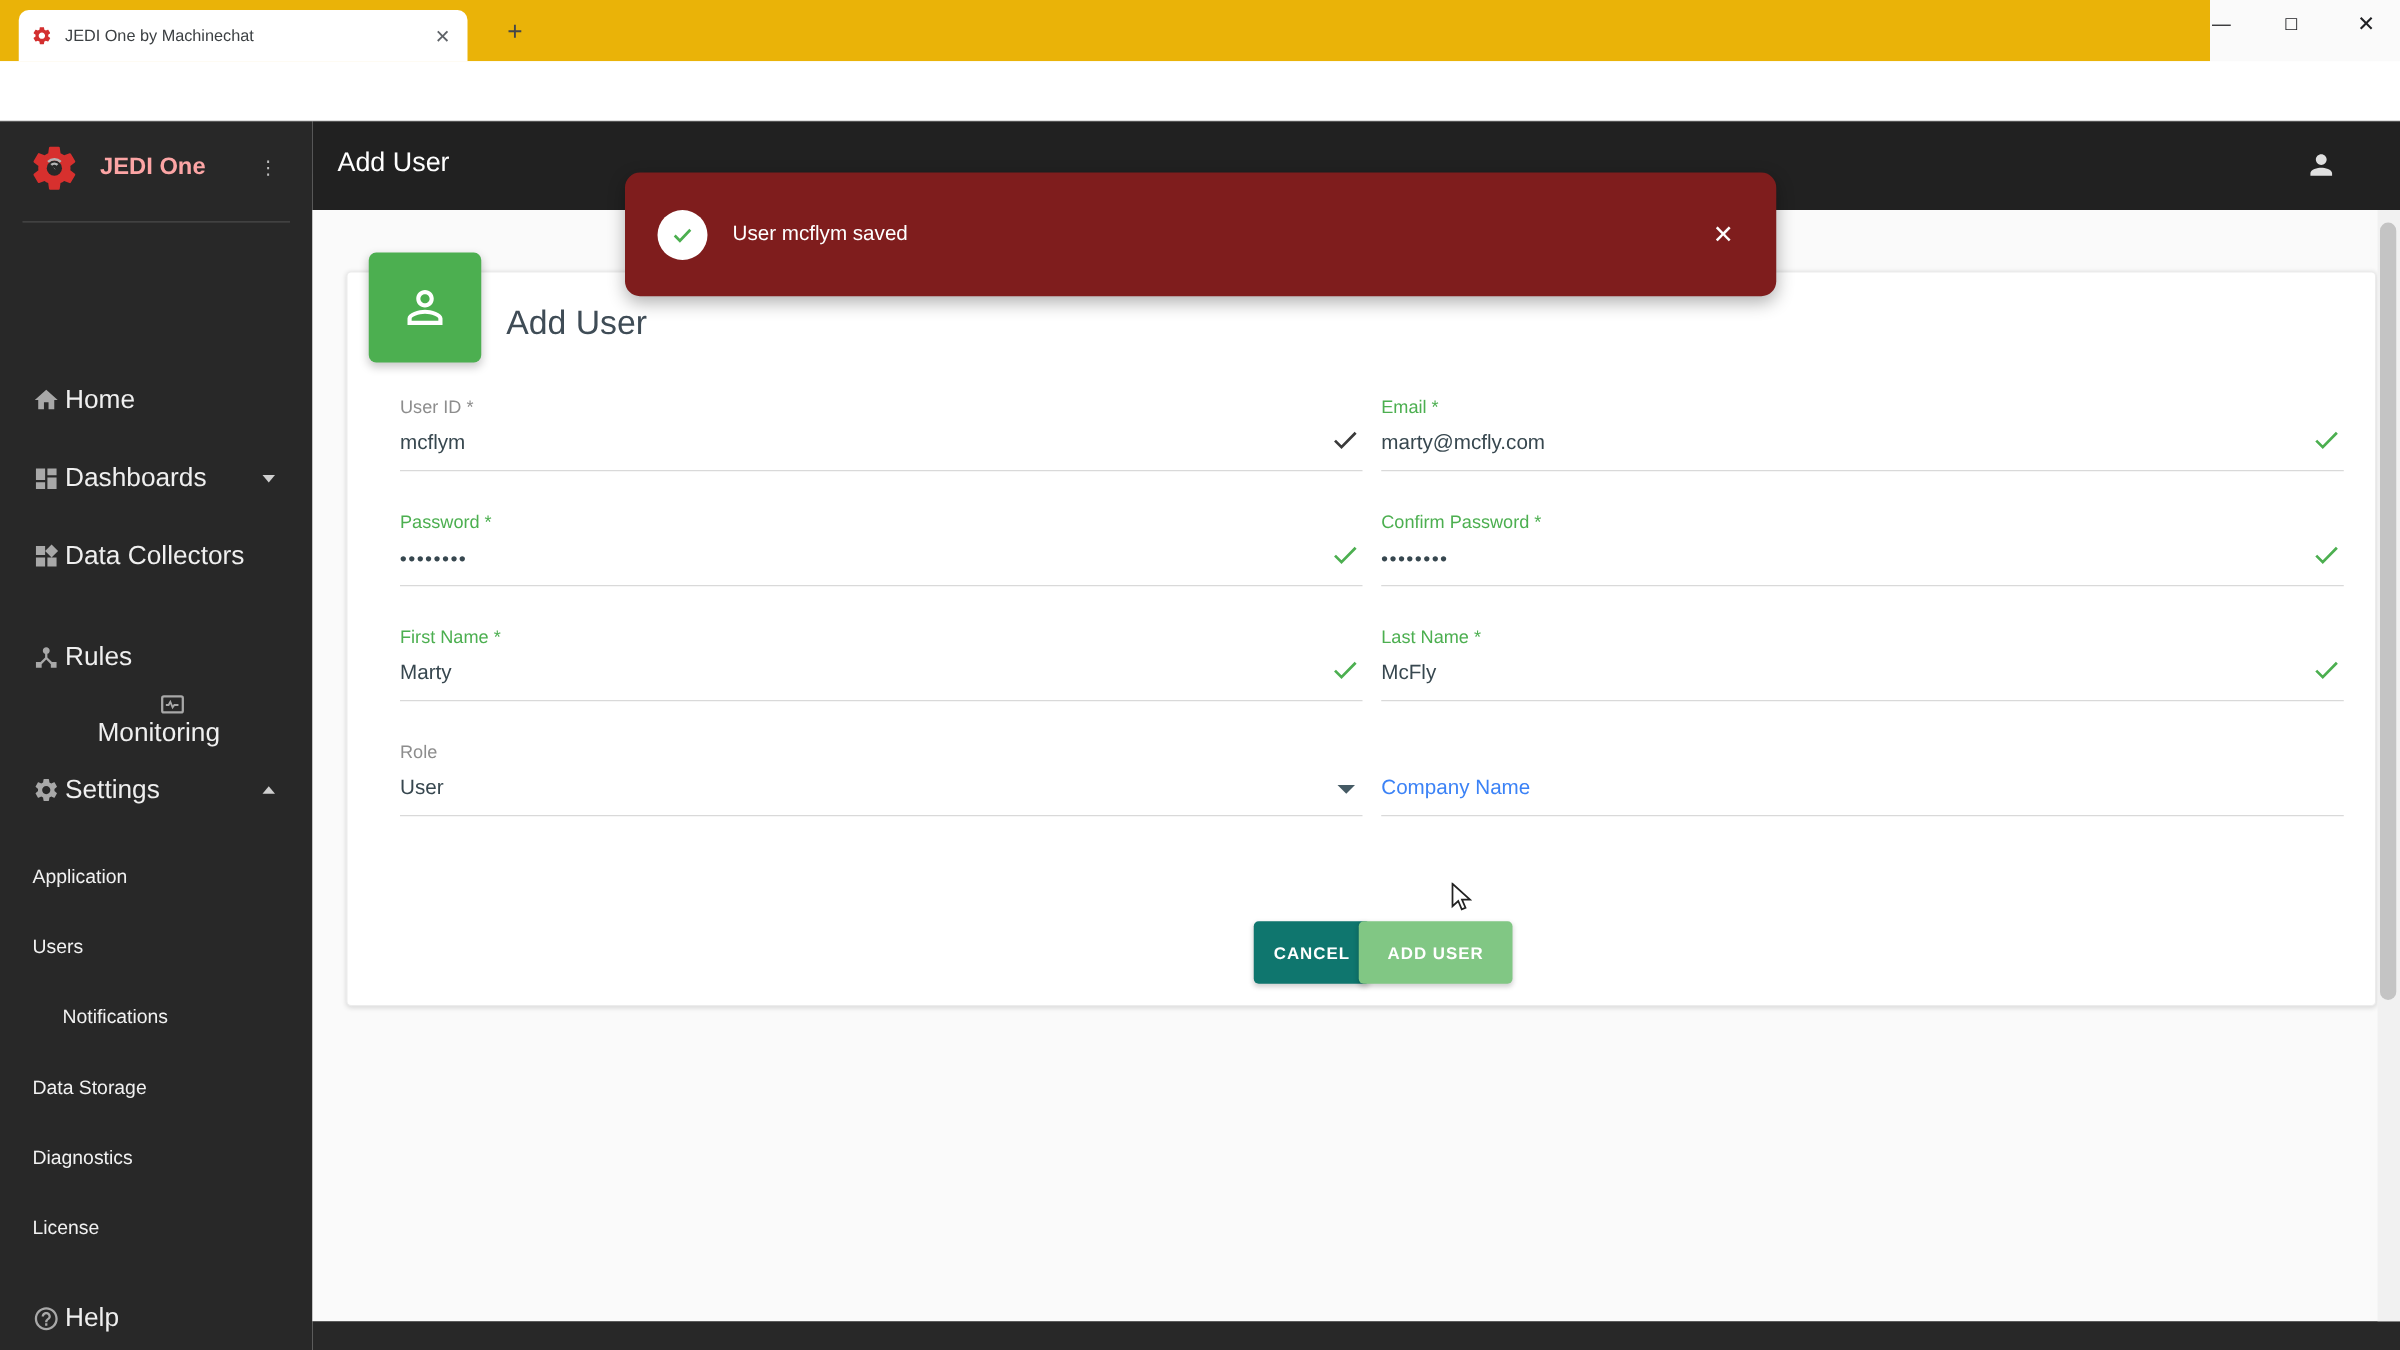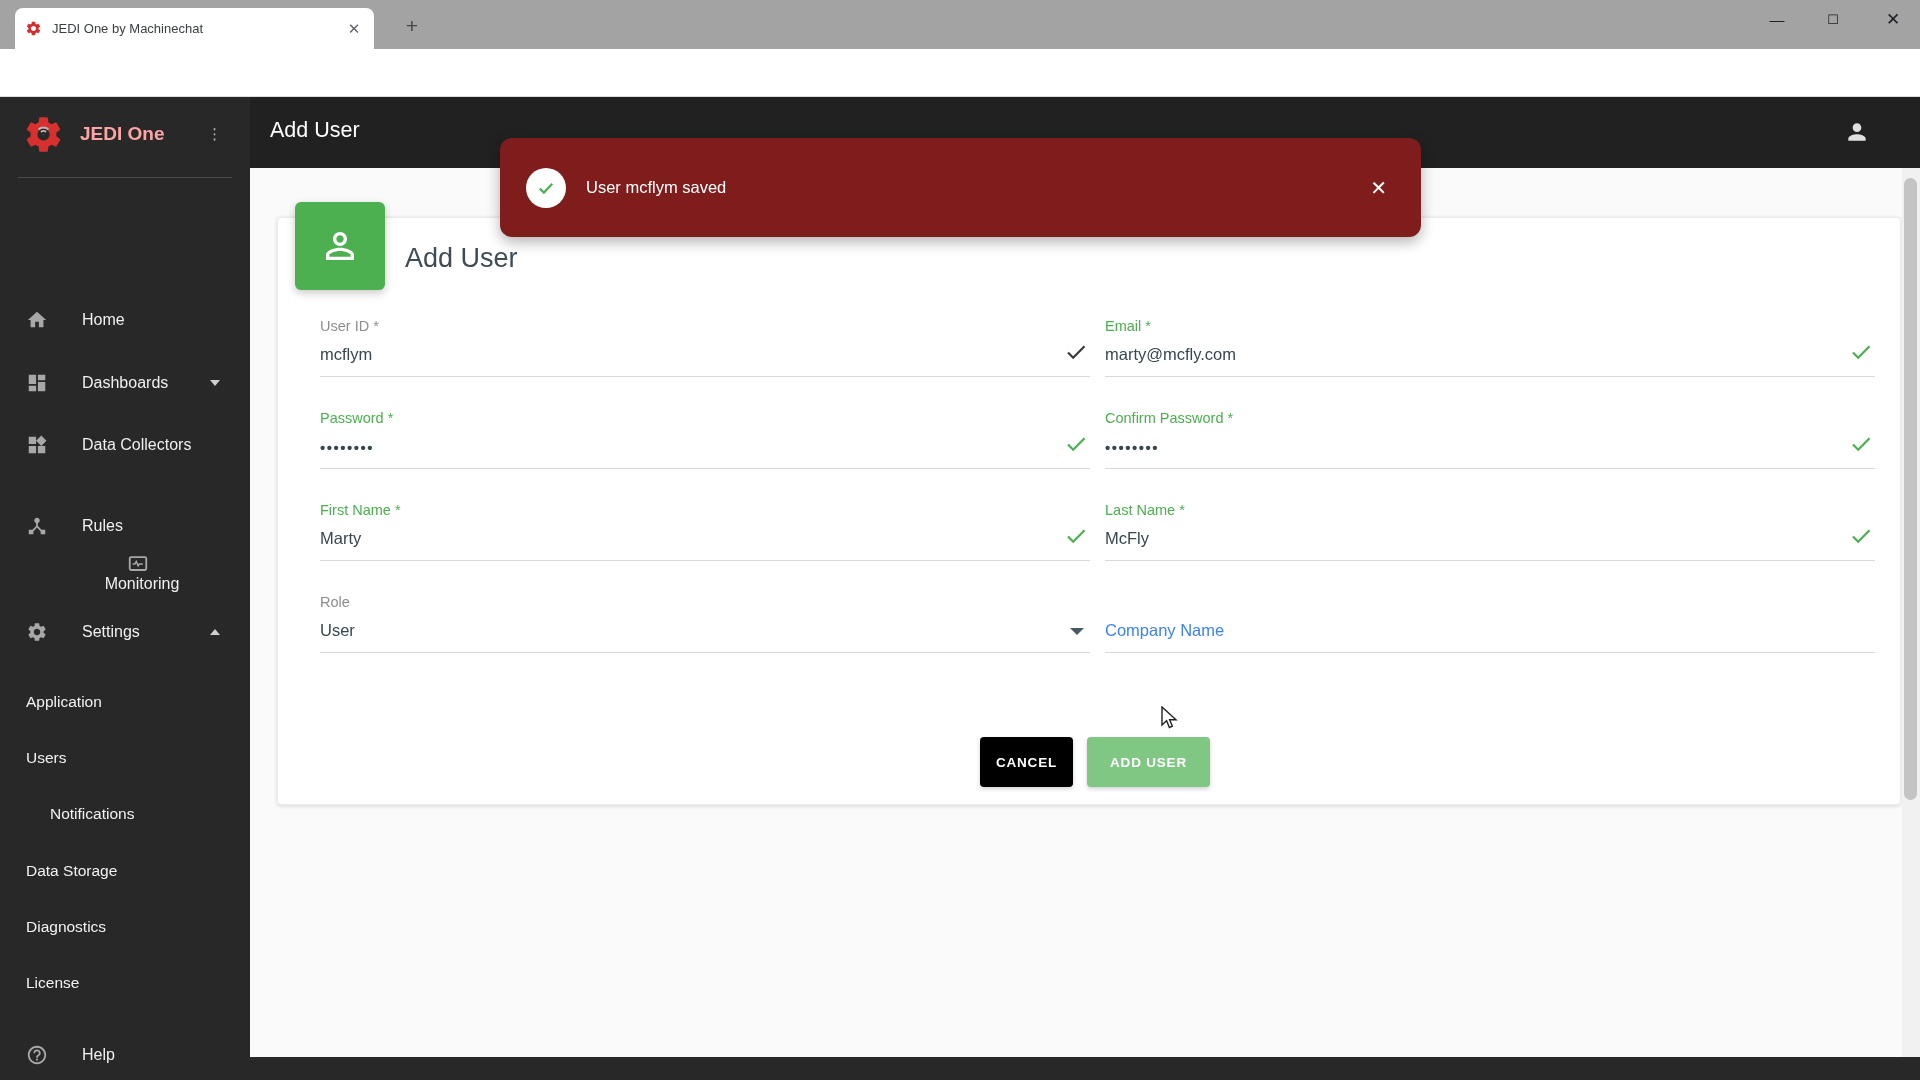--- a/index.html
+++ b/index.html
@@ -2,21 +2,21 @@
 <html><head>
 <meta charset="utf-8">
 <style>
   html,body{margin:0;padding:0;background:#000;}
   *{box-sizing:border-box;}
   .screen{position:relative;width:1920px;height:1080px;overflow:hidden;
     font-family:"Liberation Sans", sans-serif; background:#fafafa;}
   .abs{position:absolute;}
 
   
-  .tabstrip{position:absolute;left:0;top:0;width:1920px;height:49px;background:#a3a3a3;}
+  .tabstrip{position:absolute;left:0;top:0;width:1768px;height:49px;background:#eab308;}
   .tab{position:absolute;left:15px;top:8px;width:359px;height:41px;background:#fff;
     border-radius:8px 8px 0 0;display:flex;align-items:center;padding:0 10px;}
   .tab-title{font-size:13px;color:#3c4043;margin-left:10px;flex:1;white-space:nowrap;overflow:hidden;}
   .tab-close{color:#5f6368;font-size:15px;width:20px;text-align:center;cursor:default;}
   .newtab{position:absolute;left:398px;top:12px;width:28px;height:28px;color:#44474a;
     font-size:21px;line-height:28px;text-align:center;}
   .wctl{position:absolute;top:0;height:38px;display:flex;align-items:center;justify-content:center;
     color:#202124;font-size:15px;}
   .toolbar{position:absolute;left:0;top:49px;width:1920px;height:48px;background:#ffffff;
     border-bottom:1px solid #dcdcdc;}
@@ -38,21 +38,21 @@
 
   
   .sidebar{position:absolute;left:0;top:97px;width:250px;height:983px;background:#282828;}
   .brandrow{position:absolute;left:0;top:14px;width:250px;height:46px;display:flex;align-items:center;}
   .logo{width:43px;height:43px;margin-left:22px;}
   .brand{margin-left:15px;color:#fca5a5;font-size:19px;font-weight:600;flex:1;}
   .brand-kebab{margin-right:28px;color:#bdbdbd;font-size:15px;}
   .side-div{position:absolute;left:18px;top:80px;width:214px;height:1px;background:#4a4a4a;}
   .nav-item{position:absolute;left:0;width:250px;height:32px;display:flex;align-items:center;color:#efefef;}
   .nav-item svg{width:22px;height:22px;margin-left:26px;color:#a8a8a8;flex:none;}
-  .nav-label{margin-left:34px;font-size:16px;}
+  .nav-label{margin-left:4px;font-size:21px;}
   .chev{position:absolute;right:30px;width:0;height:0;border-left:5.5px solid transparent;border-right:5.5px solid transparent;}
   .chev.down{border-top:6.5px solid #cfcfcf;}
   .chev.up{border-bottom:6.5px solid #cfcfcf;}
   .sub-item{position:absolute;left:26px;height:26px;display:flex;align-items:center;
     color:#f1f1f1;font-size:15.5px;font-weight:500;}
 
   
   .appheader{position:absolute;left:250px;top:97px;width:1670px;height:71px;background:#212121;}
   .apptitle{position:absolute;left:20px;top:21px;color:#fff;font-size:21.5px;}
   .hdr-person{position:absolute;right:50px;top:22px;width:26px;height:26px;color:#e0e0e0;}
@@ -78,21 +78,21 @@
   .fvalue.placeholder{color:#3b82f6;}
   .funder{position:absolute;left:0;right:0;top:58px;height:1px;background:#d9d9d9;}
   .fcheck{position:absolute;right:2px;top:22px;width:24px;height:24px;color:#4caf50;}
   .fcheck.dark{color:#3a3a3a;}
   .ddl-arrow{position:absolute;right:6px;top:34px;width:0;height:0;
     border-left:7px solid transparent;border-right:7px solid transparent;border-top:7.5px solid #455a64;}
 
   .btn{position:absolute;top:737px;height:50px;border-radius:4px;color:#fff;
     font-size:13.5px;font-weight:bold;letter-spacing:.8px;display:flex;align-items:center;
     justify-content:center;box-shadow:0 2px 4px rgba(0,0,0,.18);}
-  .btn.cancel{left:980px;width:93px;background:#000000;}
+  .btn.cancel{left:1003px;width:93px;background:#0f766e;}
   .btn.submit{left:1087px;width:123px;background:#81c784;}
 
   
   .toast{position:absolute;left:500px;top:138px;width:921px;height:99px;background:#7f1d1d;
     border-radius:12px;box-shadow:0 5px 14px rgba(0,0,0,.3);display:flex;align-items:center;}
   .toast-circle{width:40px;height:40px;border-radius:50%;background:#fff;margin-left:26px;
     display:flex;align-items:center;justify-content:center;flex:none;}
   .toast-circle svg{width:20px;height:20px;color:#4caf50;}
   .toast-msg{margin-left:20px;color:#fff;font-size:16.5px;flex:1;}
   .toast-close{margin-right:34px;color:#fff;font-size:20px;line-height:20px;}

